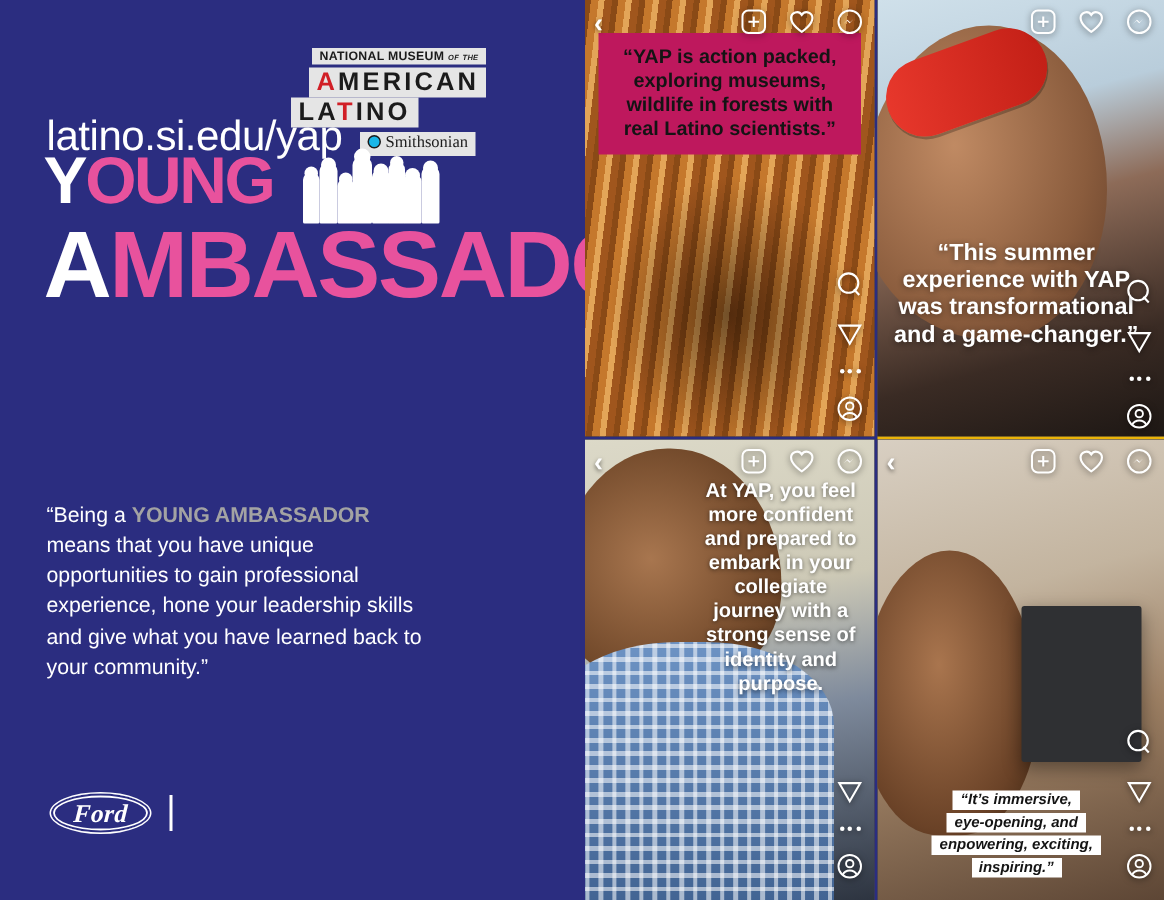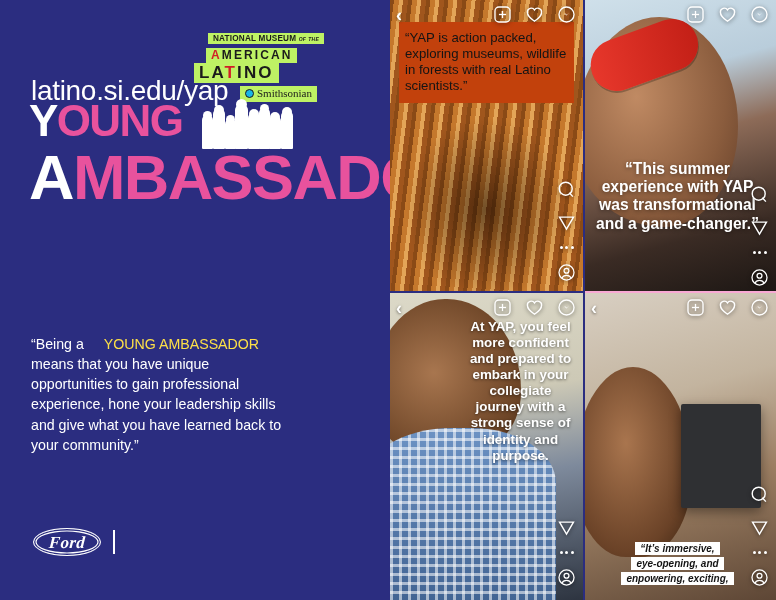--- a/index.html
+++ b/index.html
@@ -10,25 +10,25 @@
   .poster { position:relative; width:776px; height:600px; display:flex; background:#2b2d80; }
 
   
   .left {
     position:relative; width:390px; height:600px;
     background:#2b2d80; flex:0 0 390px;
   }
 
   .logo-block { position:absolute; left:198px; top:27px; width:120px; }
   .nmal-logo { position:relative; width:120px; }
-  .nmal-row { background:#bef264; display:inline-block; padding:1px 5px; }
+  .nmal-row { background:#e5e5e5; display:inline-block; padding:1px 5px; }
   .nmal-r1 { font-size:8.2px; letter-spacing:.2px; color:#1b1b1b; font-weight:700;
              font-variant:small-caps; margin-left:10px; white-space:nowrap;}
   .nmal-r1 i { font-style:italic; font-weight:600; font-size:7.6px; }
-  .nmal-r2 { font-size:12px; font-weight:700; letter-spacing:2.1px; color:#1b1b1b;
+  .nmal-r2 { font-size:17px; font-weight:700; letter-spacing:2.1px; color:#1b1b1b;
              margin-left:8px; line-height:1.06; white-space:nowrap;text-align:center; }
   .nmal-r3 { font-size:17px; font-weight:700; letter-spacing:2.1px; color:#1b1b1b;
              margin-left:-4px; line-height:1.06; white-space:nowrap; }
   .nmal-red { color:#d11f26; }
   .nmal-r4 { font-size:11px; font-weight:400; color:#1b1b1b; margin-left:42px;
              line-height:1.25; white-space:nowrap; font-family:"Liberation Serif", serif;}
   .sunburst { display:inline-block; width:9px; height:9px; border-radius:50%;
               background:#19b6e8; border:1.6px solid #1b1b1b; vertical-align:-1px;
               margin-right:3px; }
 
@@ -52,21 +52,21 @@
   .tagline {
     position:absolute; left:30px; top:243px; width:330px;
     font-size:19.5px; line-height:1.16; color:#ffffff; font-weight:600;
     letter-spacing:-0.2px;
   }
 
   .quote-left {
     position:absolute; left:31px; top:334px; width:262px;
     font-size:14.2px; line-height:1.42; color:#ffffff; font-weight:500;
   }
-  .quote-left .hl { color:#fde047; font-weight:400;margin-left:16px; }
+  .quote-left .hl { color:#a3a3a3; font-weight:700; }
 
   .ford { position:absolute; left:33px; top:528px; display:flex; align-items:center; gap:12px; }
   .ford-oval {
     width:68px; height:28px; border:1.6px solid #ffffff; border-radius:50%;
     display:flex; align-items:center; justify-content:center;
     box-shadow: inset 0 0 0 1.4px #2b2d80, inset 0 0 0 2.6px #ffffff;
   }
   .ford-word {
     font-family:"Liberation Serif", serif; font-style:italic; font-weight:700;
     font-size:17px; color:#ffffff; letter-spacing:.3px; line-height:1;
@@ -75,21 +75,21 @@
   .ford-div { width:1.6px; height:24px; background:#ffffff; }
   .ford-text { font-size:11.4px; font-weight:700; color:#ffffff; letter-spacing:.2px; white-space:nowrap; }
 
   
   .grid { position:relative; width:386px; height:600px; flex:0 0 386px;
           display:grid; grid-template-columns:195px 191px; grid-template-rows:293px 307px;
           background:#2b2d80; }
 
   .cell { position:relative; overflow:hidden; background:#444; }
   .cell.c1 { border-right:2px solid #2b2d80; border-bottom:2px solid #2b2d80; }
-  .cell.c2 { border-bottom:2px solid #f9a8d4; }
+  .cell.c2 { border-bottom:2px solid #eab308; }
   .cell.c3 { border-right:2px solid #2b2d80; }
   .cell.c4 { }
 
   .photo { position:absolute; inset:0; }
 
   
   .ph1 { background:
       repeating-linear-gradient(97deg,#8a4a16 0 4px,#c5782c 4px 9px,#e3a558 9px 13px,#a0561d 13px 18px),
       linear-gradient(180deg,#d9913f,#6d3a11);
   }
@@ -131,22 +131,22 @@
               align-items:center; gap:14px; }
   .ig-back { position:absolute; left:6px; top:6px; z-index:6;
              color:#fff; font-size:18px; font-weight:700; line-height:1;
              text-shadow:0 1px 3px rgba(0,0,0,.55); }
   .ico { width:19px; height:19px; display:block; filter:drop-shadow(0 1px 2px rgba(0,0,0,.55)); }
   .dots { display:flex; gap:2.5px; filter:drop-shadow(0 1px 2px rgba(0,0,0,.55)); }
   .dots i { width:3px; height:3px; border-radius:50%; background:#fff; display:block; }
 
   
   .cap-box {
-    position:absolute; background:#c2410c; color:#141414;
-    font-weight:400; text-align:left; z-index:5;
+    position:absolute; background:#be185d; color:#141414;
+    font-weight:700; text-align:center; z-index:5;
   }
   .cap1 { left:9px; top:22px; right:9px; padding:8px 6px 9px;
           font-size:13.2px; line-height:1.22; }
   .cap-over {
     position:absolute; z-index:5; color:#ffffff; font-weight:700; text-align:center;
     text-shadow:0 1px 4px rgba(0,0,0,.45);
   }
   .cap2 { left:10px; right:16px; top:160px; font-size:15.6px; line-height:1.17; }
   .cap3 { left:78px; right:10px; top:26px; font-size:13.4px; line-height:1.2;
           text-shadow:0 1px 3px rgba(0,0,0,.55); }
@@ -353,17 +353,18 @@
         <svg class="ico" viewBox="0 0 24 24" fill="none" stroke="#fff" stroke-width="1.6">
             <circle cx="12" cy="12" r="9.5"></circle>
             <circle cx="12" cy="9.8" r="3.1"></circle>
             <path d="M5.9 19.4a6.8 6.8 0 0 1 12.2 0"></path>
           </svg>
       </div>
       <div class="cap-over cap4" id="cap4">
           <div><span>“It’s immersive,</span></div>
           <div><span>eye-opening, and</span></div>
           <div><span>enpowering, exciting,</span></div>
+          <div><span>inspiring.”</span></div>
         </div>
     </div>
 
   </div>
 </div>
 
 </body></html>

